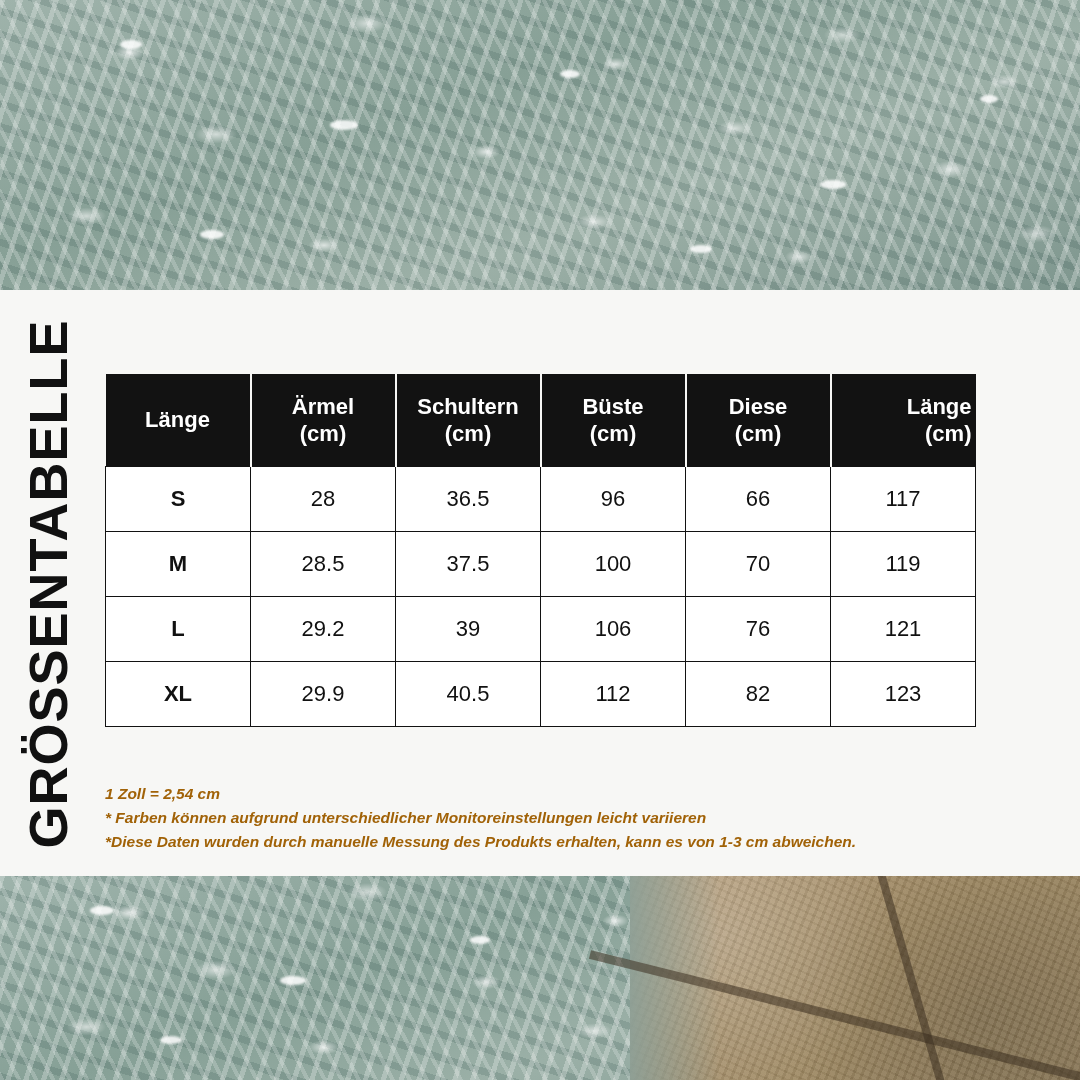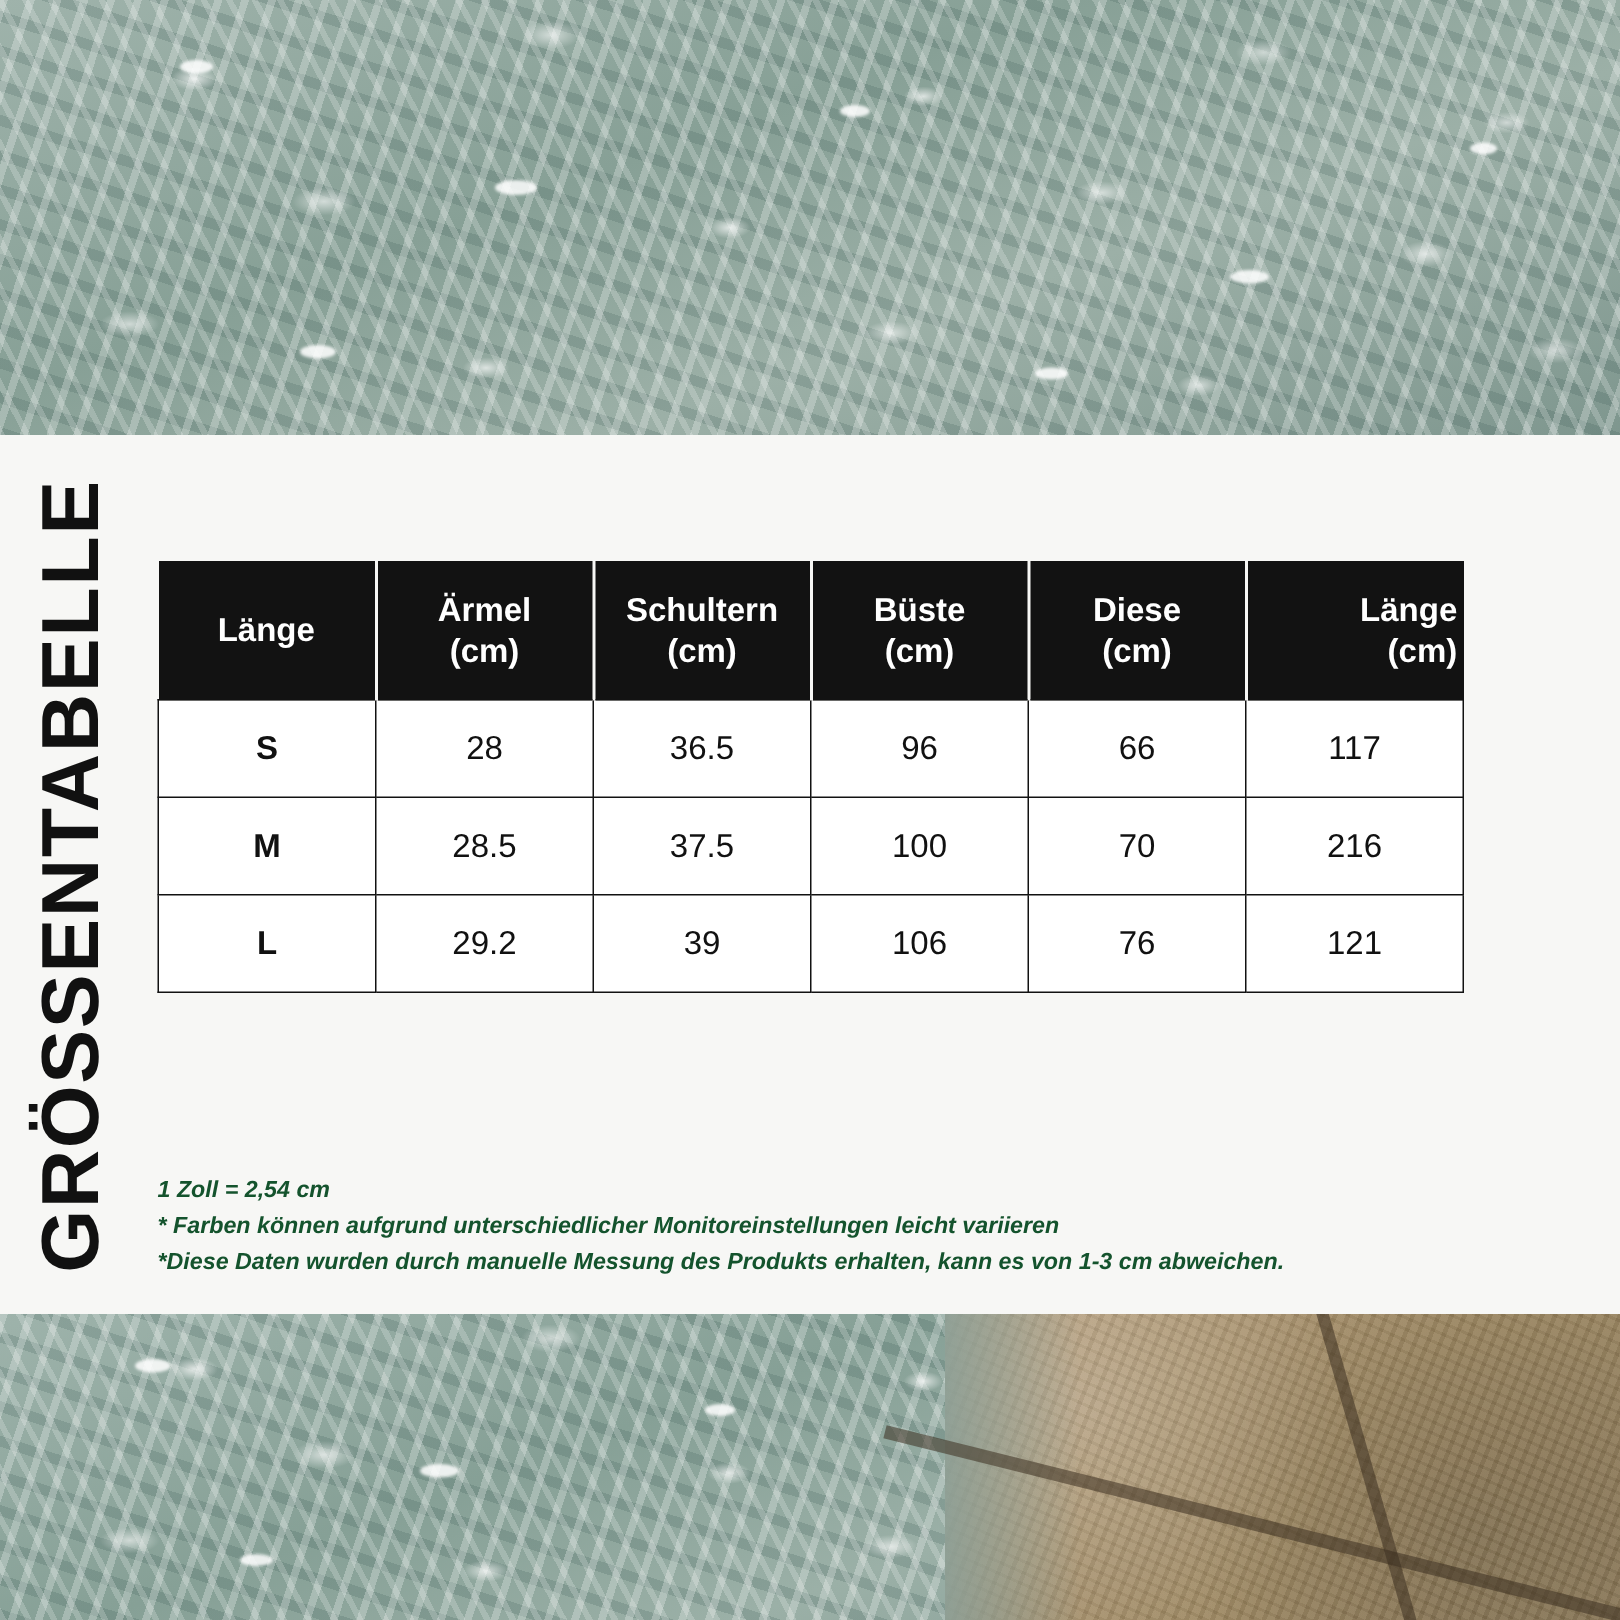--- a/index.html
+++ b/index.html
@@ -174,21 +174,21 @@
   
   #notes {
     position: absolute;
     left: 105px;
     top: 492px;
     width: 900px;
     font-style: italic;
     font-weight: 700;
     font-size: 15.5px;
     line-height: 1.55;
-    color: #14532d;
+    color: #a16207;
   }
   #notes div { white-space: nowrap; }
 </style>
 </head>
 <body>
 
 <div id="page">
 
   <div class="photo-band" id="band-top">
     <div class="water">
@@ -253,30 +253,38 @@
             <td>96</td>
             <td>66</td>
             <td>117</td>
           </tr>
           <tr>
             <td class="size-cell">M</td>
             <td>28.5</td>
             <td>37.5</td>
             <td>100</td>
             <td>70</td>
-            <td>216</td>
+            <td>119</td>
           </tr>
           <tr>
             <td class="size-cell">L</td>
             <td>29.2</td>
             <td>39</td>
             <td>106</td>
             <td>76</td>
             <td>121</td>
           </tr>
+          <tr>
+            <td class="size-cell">XL</td>
+            <td>29.9</td>
+            <td>40.5</td>
+            <td>112</td>
+            <td>82</td>
+            <td>123</td>
+          </tr>
         </tbody>
       </table>
     </div>
 
     <div id="notes">
       <div>1 Zoll = 2,54 cm</div>
       <div>* Farben können aufgrund unterschiedlicher Monitoreinstellungen leicht variieren</div>
       <div>*Diese Daten wurden durch manuelle Messung des Produkts erhalten, kann es von 1-3 cm abweichen.</div>
     </div>
 

